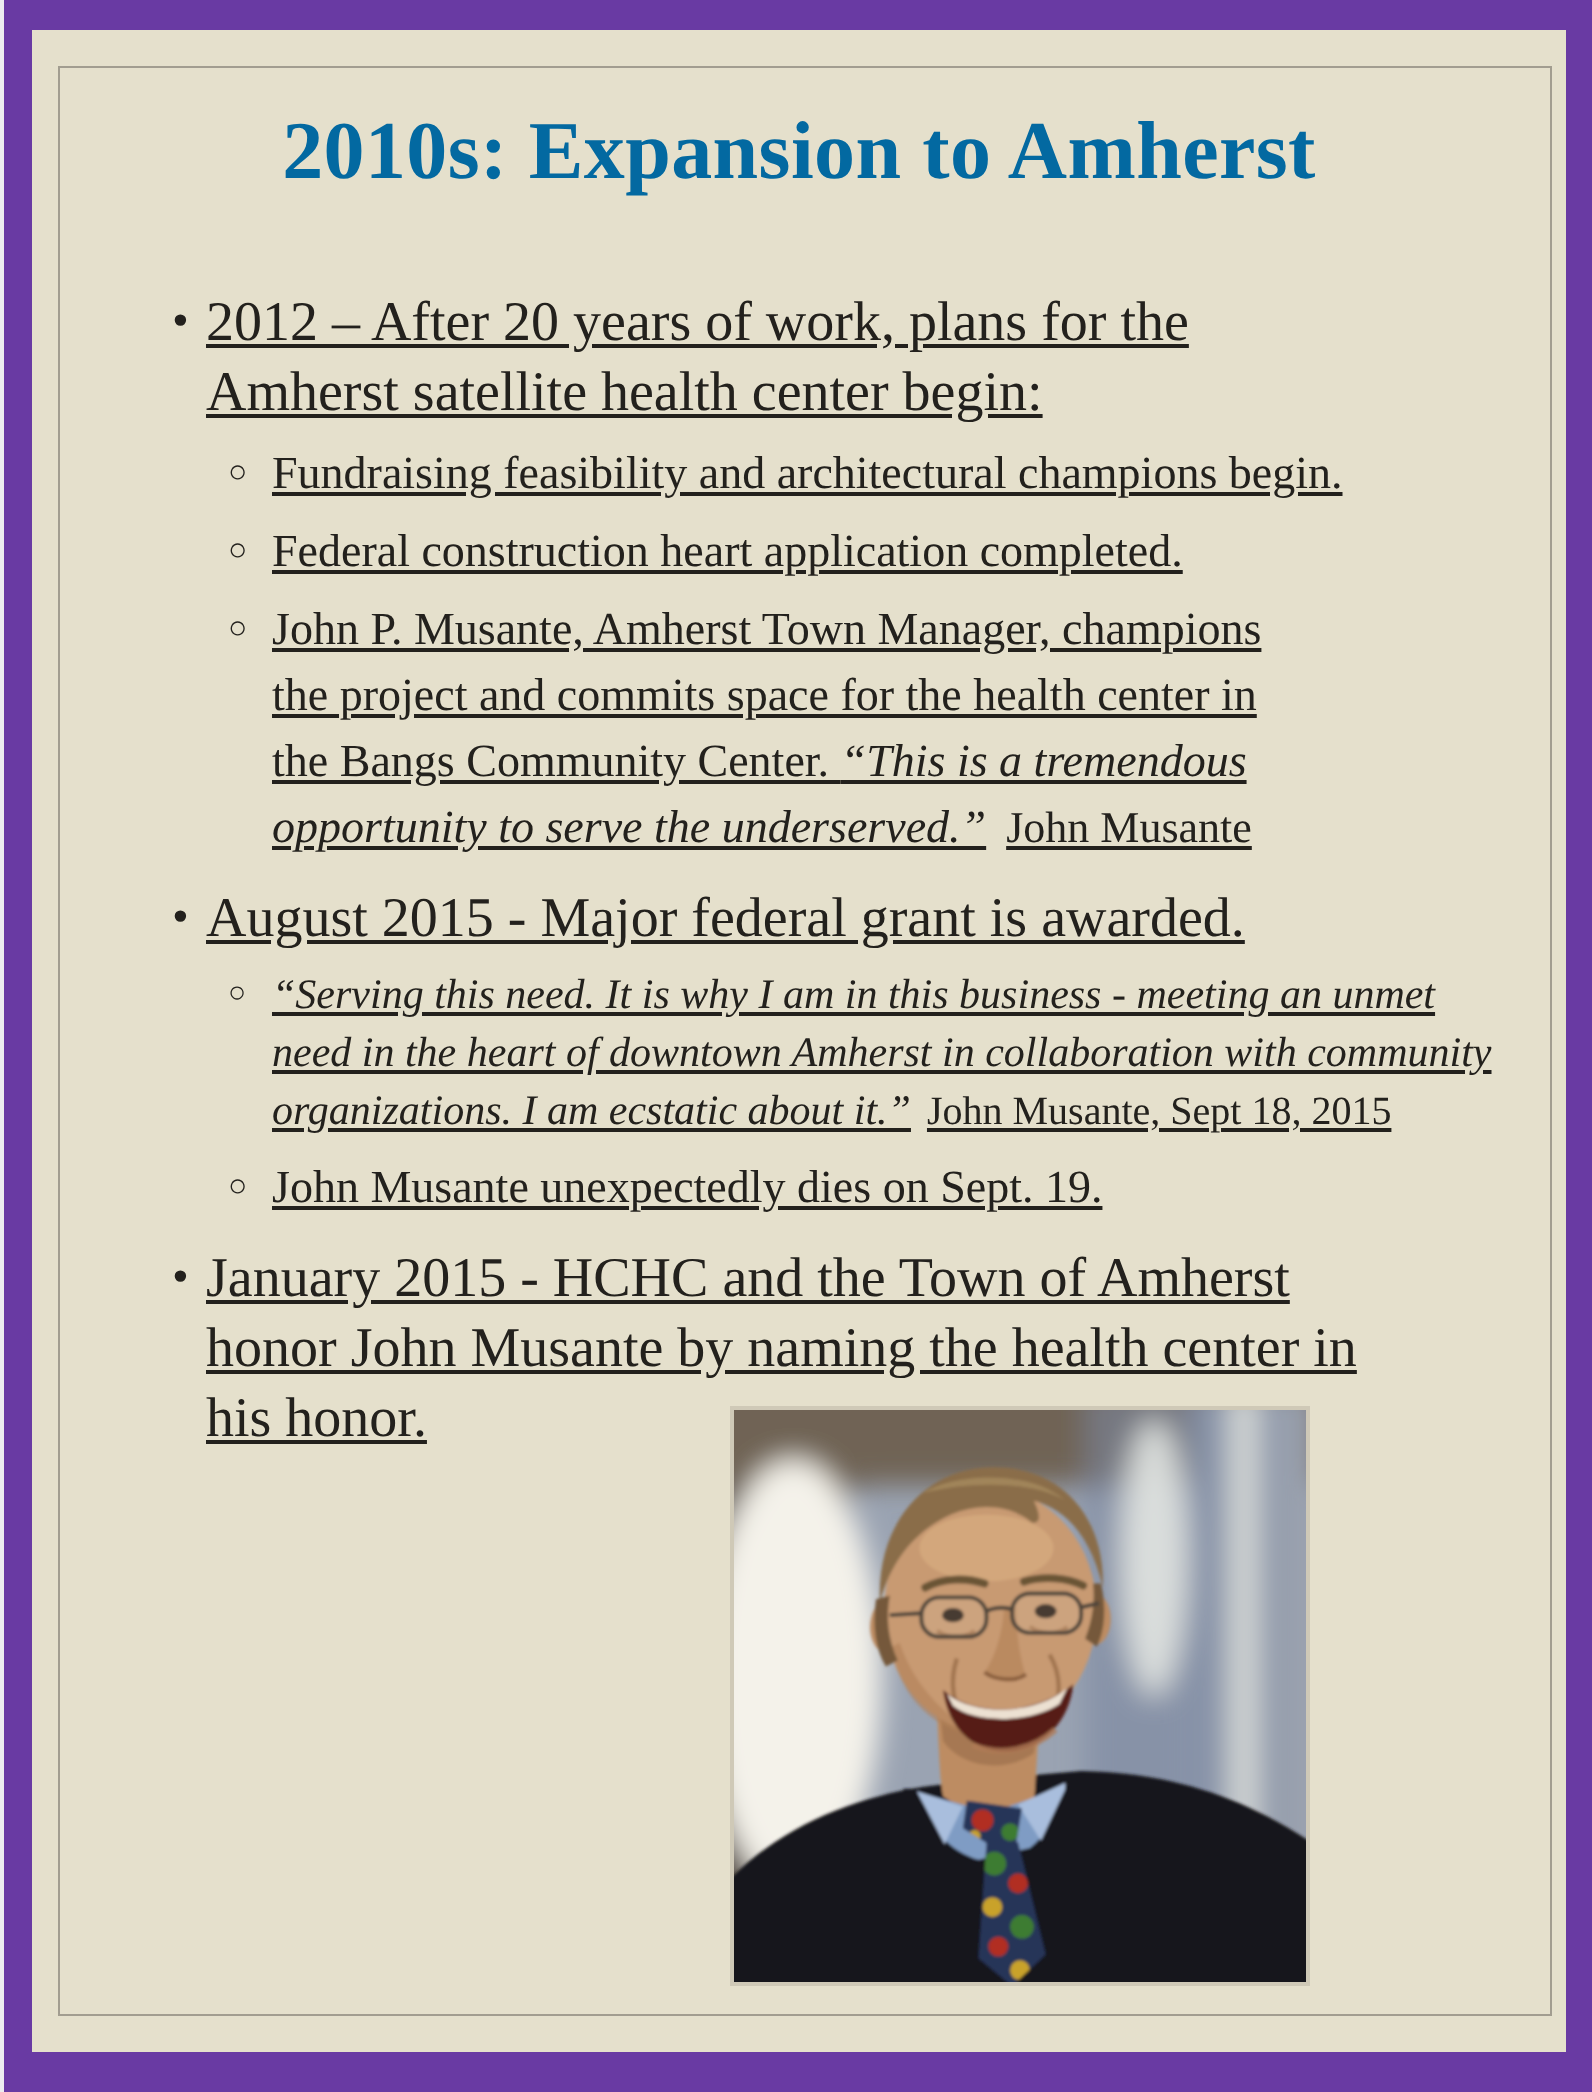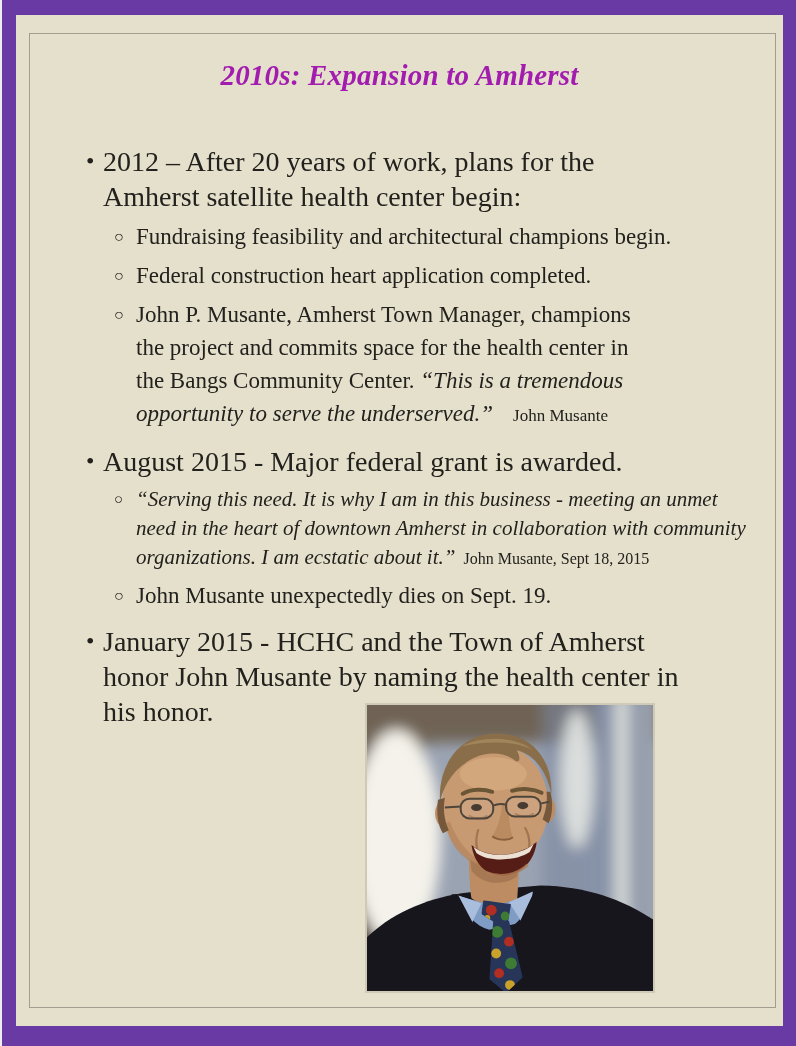--- a/index.html
+++ b/index.html
@@ -15,36 +15,36 @@
   .paper {
     position: absolute; left: 16px; top: 15px; right: 13px; bottom: 20px;
     background: #e5e0cc;
   }
   .rule {
     position: absolute; left: 13px; top: 18px; right: 7px; bottom: 18px;
     border: 1.5px solid #a29d90; pointer-events: none;
   }
   .title {
     position: absolute; left: 0; right: 0; top: 34px; margin: 0;
-    text-align: center; font-size: 29px; line-height: 52px; font-weight: 700;
-    color: #a21caf; letter-spacing: 0.2px; font-style: italic;
+    text-align: center; font-size: 41px; line-height: 52px; font-weight: 700;
+    color: #0369a1; letter-spacing: 0.2px;
   }
   .content { position: absolute; left: 70px; top: 117px; right: 6px; color: #23211d; }
   .li { display: grid; }
   .l1 { grid-template-columns: 17px 1fr; font-size: 28px; line-height: 35px; margin-top: 12px; }
   .l2 { grid-template-columns: 22px 1fr; margin-left: 28px; font-size: 23px; line-height: 33px; margin-top: 6px; }
   .qsub { font-size: 21px; line-height: 29px; }
   .m { display: block; text-align: left; }
   .m1 { font-size: 24px; }
   .m2 { font-size: 16px; }
   .qsub .m2 { font-size: 15px; }
-  .txt { white-space: pre-line; }
+  .txt { white-space: pre-line; text-decoration: underline; }
   .q { font-style: italic; }
-  .attr { font-size: 17px; margin-left: 20px; font-style: normal; }
-  .attr2 { font-size: 16px; margin-left: 8px; font-style: normal; }
+  .attr { font-size: 22px; margin-left: 10px; font-style: normal; }
+  .attr2 { font-size: 20px; margin-left: 8px; font-style: normal; }
   .photo {
     position: absolute; left: 349px; top: 688px; width: 290px; height: 290px;
     margin: 0; border: 2px solid #cfc9b7; box-sizing: border-box; background: #9aa3b2;
   }
   .photo svg { display: block; width: 100%; height: 100%; }
 </style>
 </head>
 <body>
 
 <div class="page">

